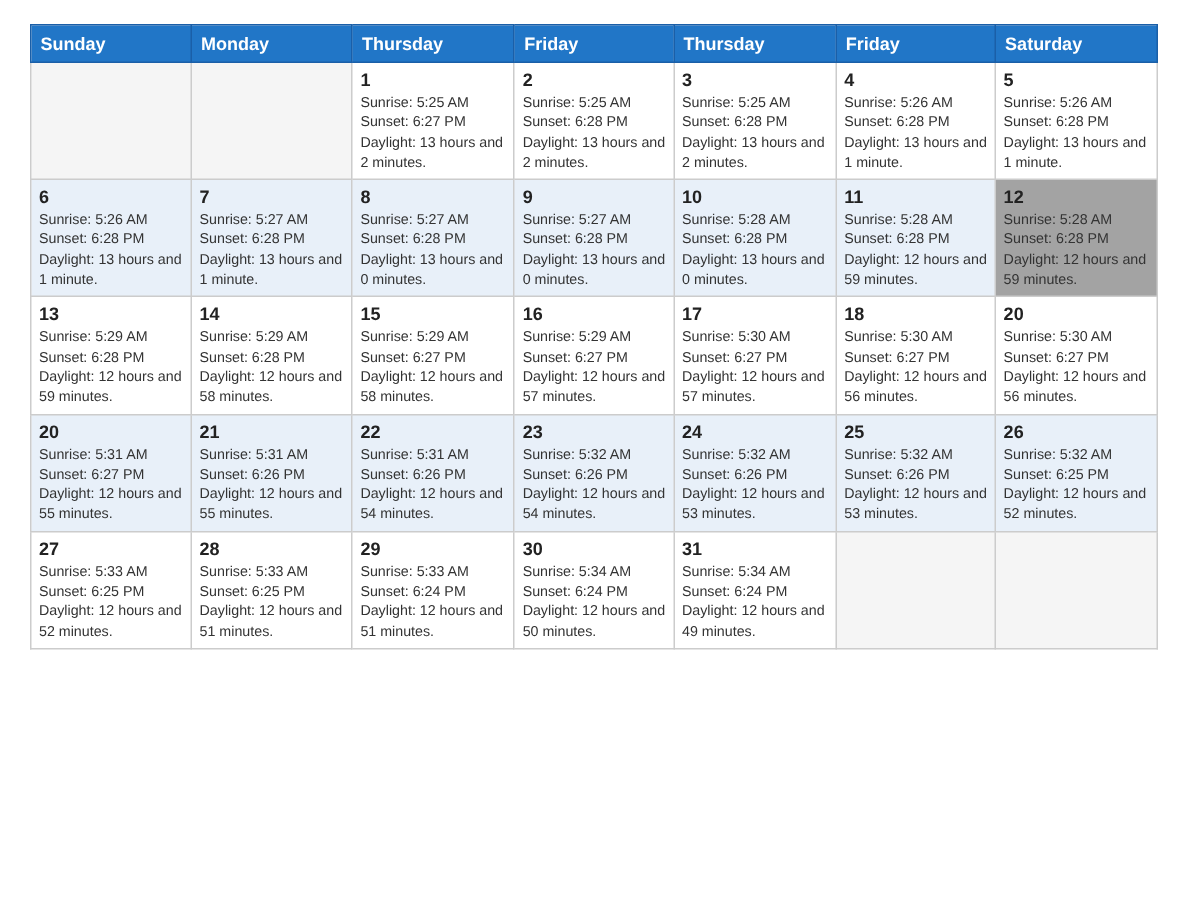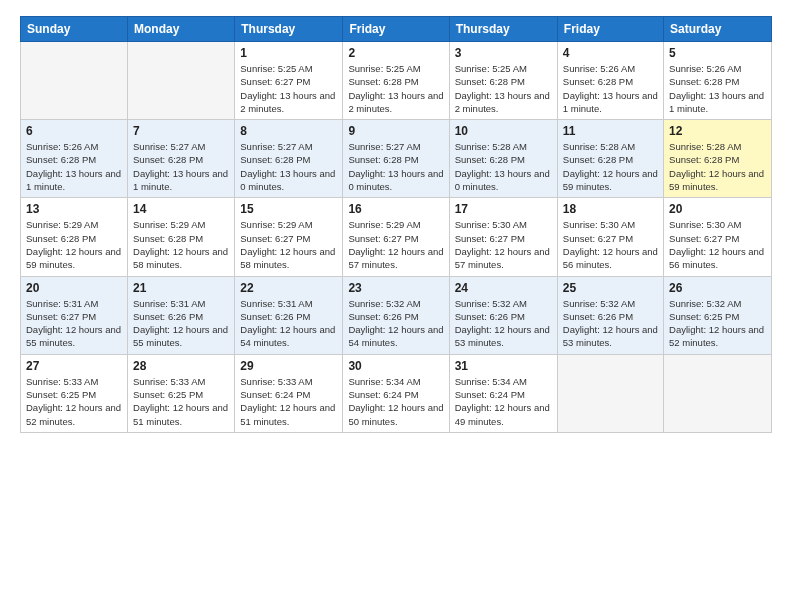--- a/index.html
+++ b/index.html
@@ -169,21 +169,21 @@
             <div class="day-info">Sunrise: 5:27 AM<br>Sunset: 6:28 PM<br>Daylight: 13 hours and 0 minutes.</div>
           </td>
           <td style="background: rgb(232, 240, 249);">
             <span class="day-number">10</span>
             <div class="day-info">Sunrise: 5:28 AM<br>Sunset: 6:28 PM<br>Daylight: 13 hours and 0 minutes.</div>
           </td>
           <td style="background: rgb(232, 240, 249);">
             <span class="day-number">11</span>
             <div class="day-info">Sunrise: 5:28 AM<br>Sunset: 6:28 PM<br>Daylight: 12 hours and 59 minutes.</div>
           </td>
-          <td style="background: #fef9c3;">
+          <td style="background: #a3a3a3;">
             <span class="day-number">12</span>
             <div class="day-info">Sunrise: 5:28 AM<br>Sunset: 6:28 PM<br>Daylight: 12 hours and 59 minutes.</div>
           </td>
         </tr>
         <tr>
           <td style="background: rgb(255, 255, 255);">
             <span class="day-number">13</span>
             <div class="day-info">Sunrise: 5:29 AM<br>Sunset: 6:28 PM<br>Daylight: 12 hours and 59 minutes.</div>
           </td>
           <td style="background: rgb(255, 255, 255); border-radius: 23px;">

